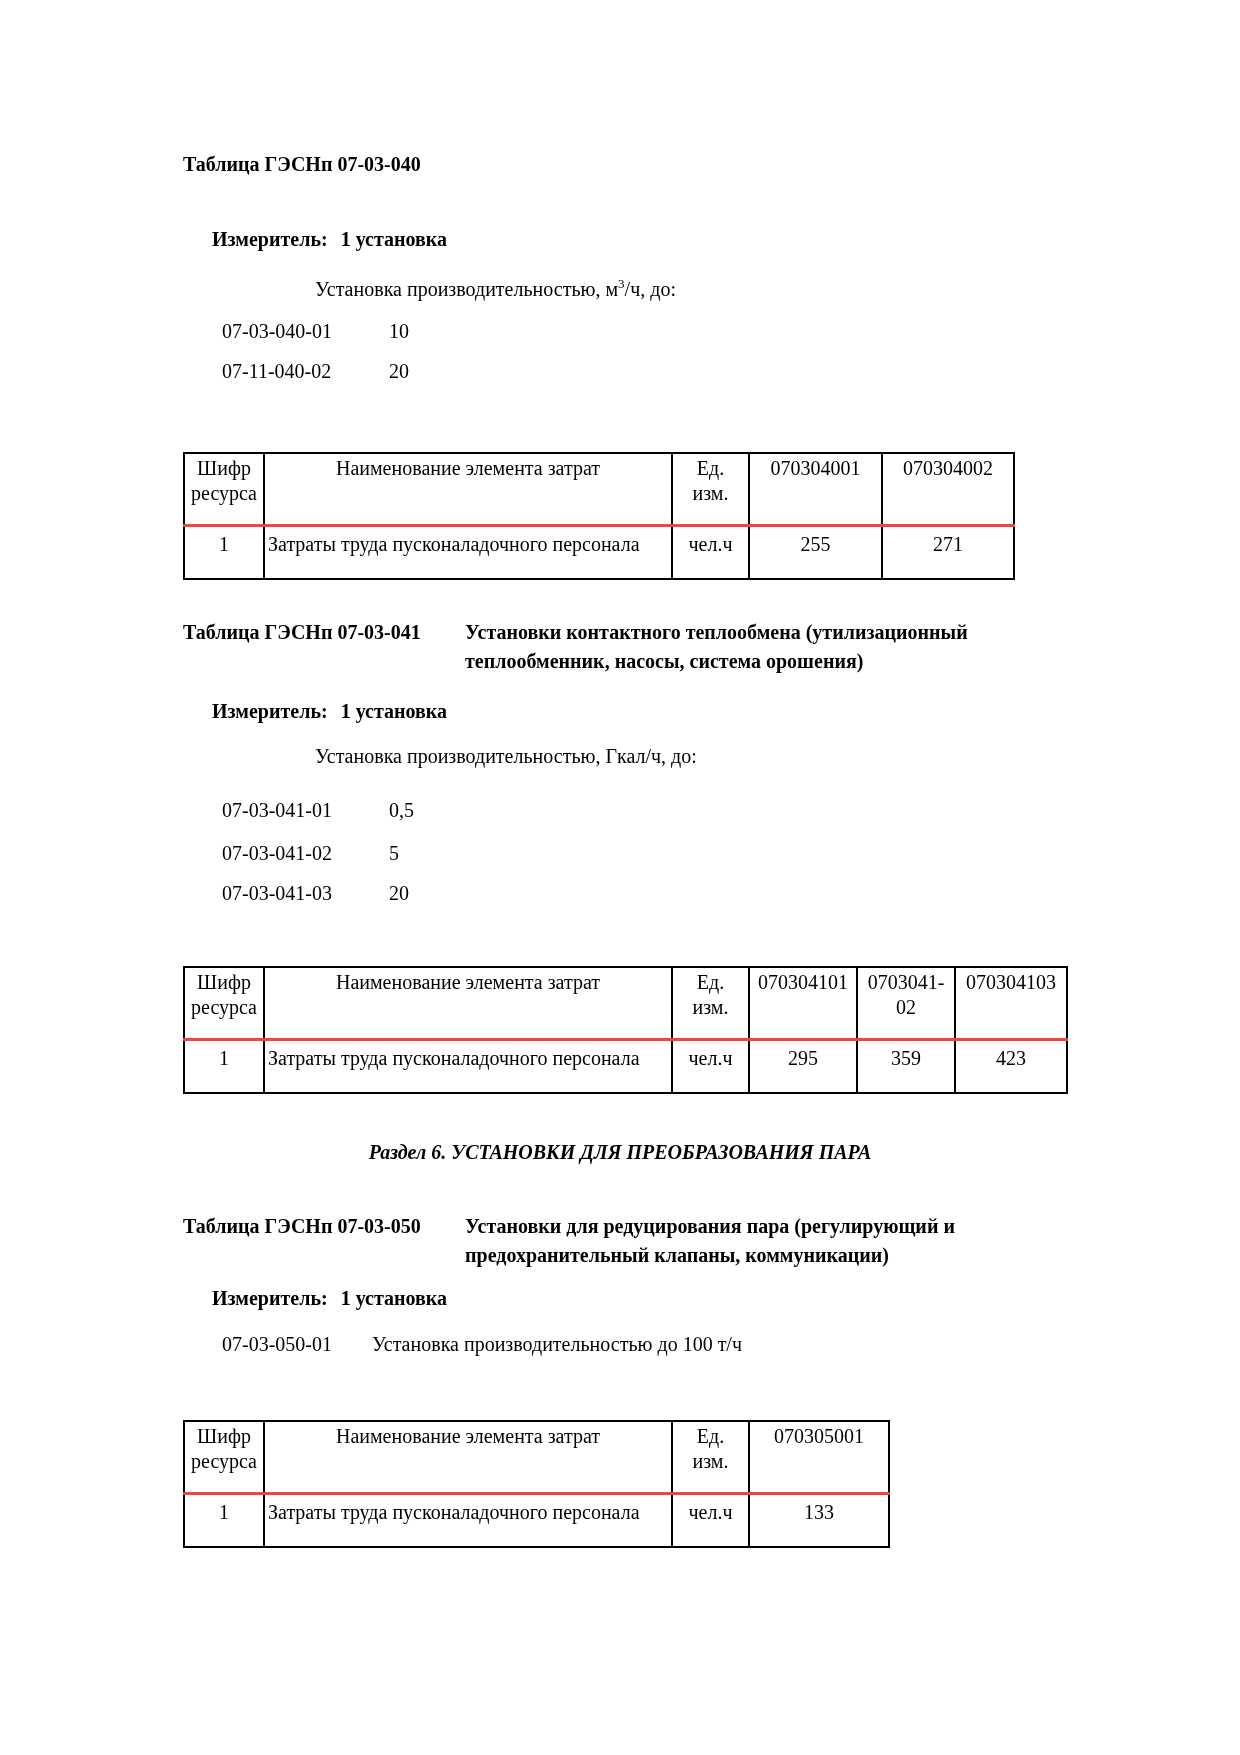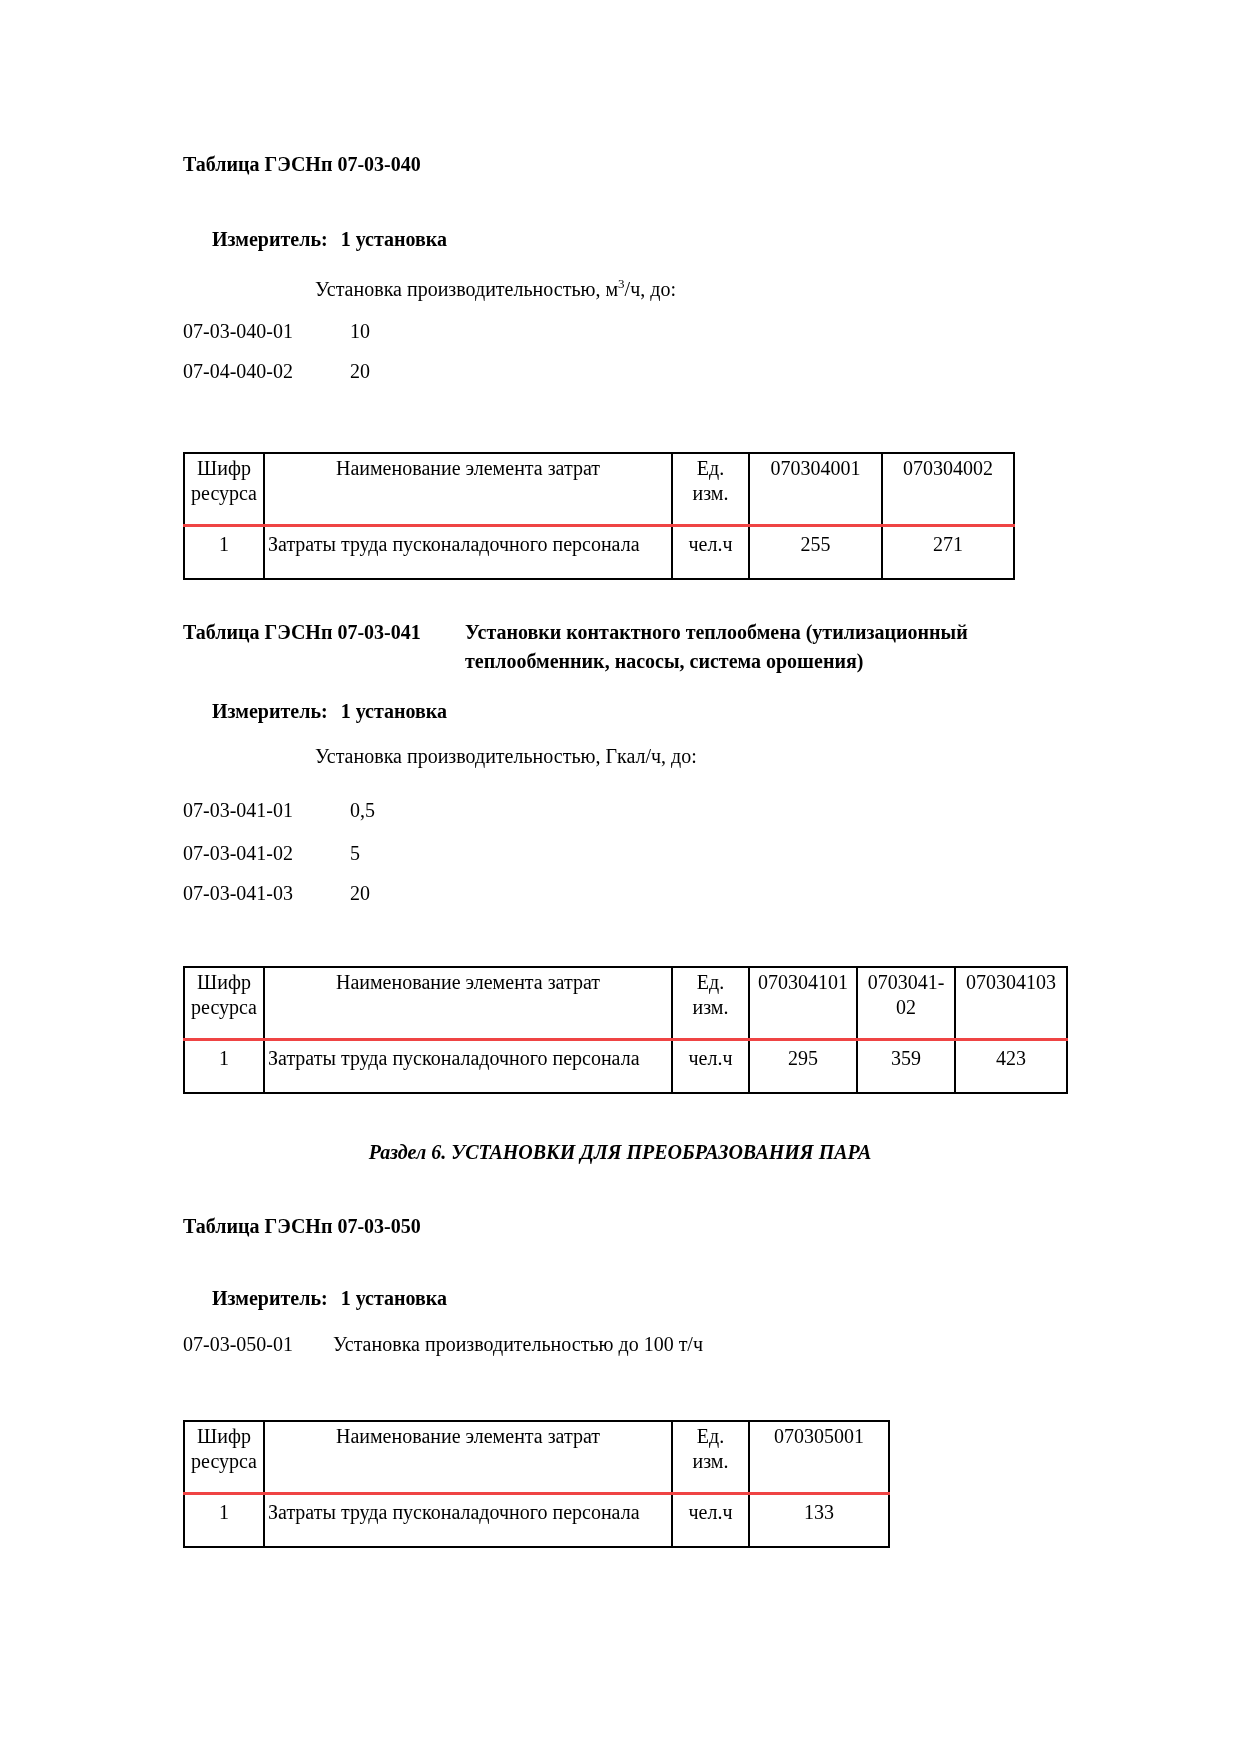--- a/index.html
+++ b/index.html
@@ -18,21 +18,21 @@
   .title-row { display: flex; align-items: flex-start; }
   .title-label { width: 282px; flex: 0 0 282px; font-weight: 700; line-height: 29px; white-space: nowrap; }
   .title-text  { width: 560px; font-weight: 700; line-height: 29px; }
 
   .meter-line { font-weight: 700; line-height: 23px; white-space: nowrap; }
   .meter-gap { display: inline-block; width: 13px; }
 
   .cap-line { line-height: 23px; white-space: nowrap; }
   .cap-sup { font-size: 13px; }
 
-  .norm-item { display: flex; line-height: 23px; }
+  .norm-item { display: flex; line-height: 23px; margin-left: 39px; }
   .norm-item .code { flex: 0 0 167px; width: 167px; }
   .norm-item.wide-code .code { flex: 0 0 150px; width: 150px; }
 
   .section-heading {
     position: absolute; left: 0; width: 1240px;
     text-align: center; font-weight: 700; font-style: italic;
     line-height: 24px;
   }
 
   table.cost-table { border-collapse: collapse; table-layout: fixed; }
@@ -61,21 +61,21 @@
 
 <div class="abs cap-line" style="top:272px; left:315px;">
   <span>Установка производительностью, м</span><sup class="cap-sup">3</sup><span>/ч, до:</span>
 </div>
 
 <div class="abs norm-item" style="top:320px; left:183px;">
   <span class="code">07-03-040-01</span>
   <span>10</span>
 </div>
 <div class="abs norm-item" style="top:360px; left:183px;">
-  <span class="code">07-04-040-02</span>
+  <span class="code">07-11-040-02</span>
   <span>20</span>
 </div>
 
 <table class="cost-table abs" style="top:452px; left:183px;">
   <colgroup>
     <col style="width:80px">
       <col style="width:408px">
       <col style="width:77px">
       <col style="width:133px">
       <col style="width:132px">
@@ -152,20 +152,21 @@
       <td>359</td>
       <td>423</td>
     </tr>
   </tbody>
 </table>
 
 <div class="section-heading" style="top:1140px;">Раздел 6. УСТАНОВКИ ДЛЯ ПРЕОБРАЗОВАНИЯ ПАРА</div>
 
 <div class="abs title-row" style="top:1212px; left:183px;">
   <div class="title-label">Таблица ГЭСНп 07-03-050</div>
+  <div class="title-text">Установки для редуцирования пара (регулирующий и предохранительный клапаны, коммуникации)</div>
 </div>
 
 <div class="abs meter-line" style="top:1287px; left:212px;">
   <span>Измеритель:</span><span class="meter-gap"></span><span>1 установка</span>
 </div>
 
 <div class="abs norm-item wide-code" style="top:1333px; left:183px;">
   <span class="code">07-03-050-01</span>
   <span>Установка производительностью до 100 т/ч</span>
 </div>

